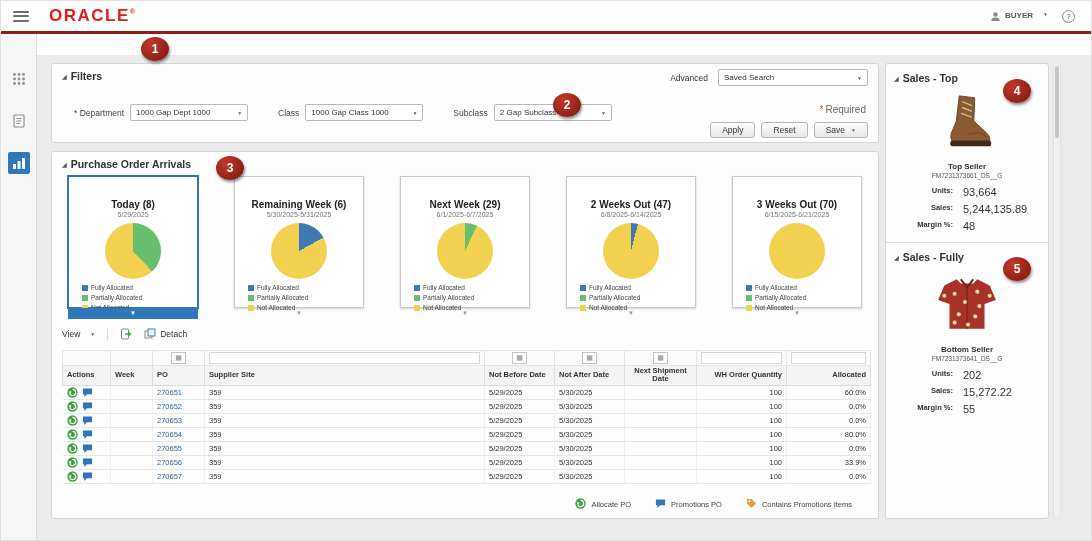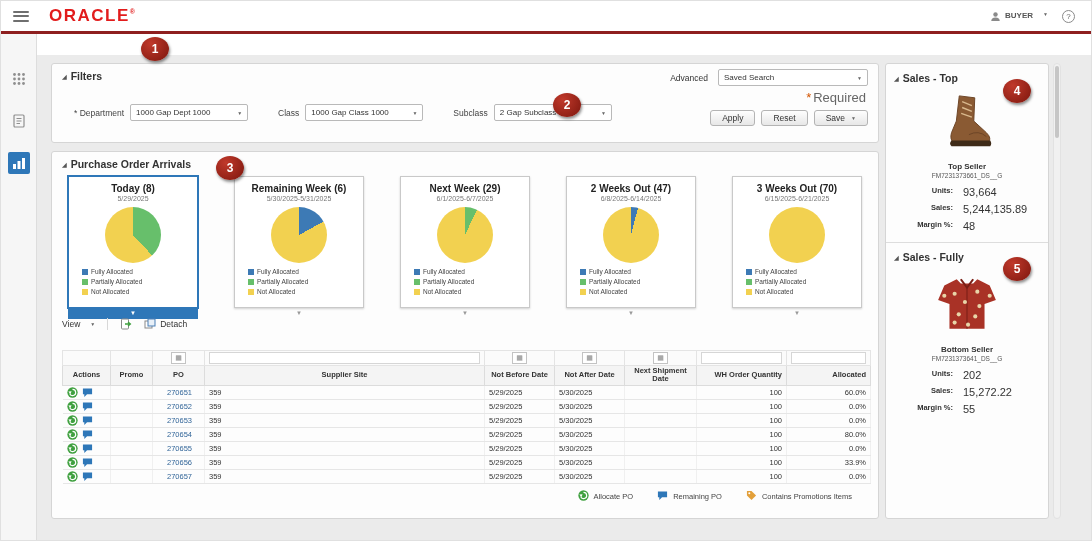--- a/index.html
+++ b/index.html
@@ -36,60 +36,60 @@
 
   .sec-head { position:absolute; left:10px; top:6px; font-size:10.5px; font-weight:bold; color:#333; }
   .sec-tri { font-size:6px; color:#555; margin-right:4px; vertical-align:1px; }
 
   
   .filters-topright { position:absolute; right:10px; top:5px; display:flex; align-items:center; gap:10px; }
   .advanced-link { font-size:8.5px; color:#333; cursor:pointer; }
   .selectbox { display:flex; align-items:center; justify-content:space-between; border:1px solid #b9b9b9; background:#fff; border-radius:2px; font-size:8px; color:#333; padding:2px 5px; cursor:pointer; }
   .saved-search { width:150px; height:17px; }
   .caret { font-size:5px; color:#666; margin-left:6px; }
-  .required-note { position:absolute; right:12px; top:26px; font-size:13px; color:#666; }
+  .required-note { position:absolute; right:12px; top:40px; font-size:10px; color:#666; }
   .required-note .star { color:#d35400; margin-right:2px; }
   .filters-fields { position:absolute; left:22px; top:40px; display:flex; gap:30px; align-items:center; }
   .ffield { display:flex; align-items:center; gap:6px; font-size:8.5px; color:#444; }
   .ffield .selectbox { width:118px; height:17px; }
-  .filters-buttons { position:absolute; right:10px; bottom:16px; display:flex; gap:6px; }
+  .filters-buttons { position:absolute; right:10px; bottom:4px; display:flex; gap:6px; }
   .btn { font-size:8.5px; color:#333; padding:2px 11px; border:1px solid #b4b4b4; border-radius:3px; background:linear-gradient(#fefefe,#e7e7e7); cursor:pointer; display:inline-flex; align-items:center; }
 
   
   .cards-row { position:absolute; left:0; right:0; top:24px; display:flex; justify-content:center; gap:36px; }
-  .po-card { position:relative; width:130px; height:132px; background:#fff; border:1px solid #c9c9c9; box-shadow:0 1px 2px rgba(0,0,0,.18); text-align:center; padding-top:6px; cursor:pointer; }
+  .po-card { position:relative; width:130px; height:132px; background:#fff; border:1px solid #c9c9c9; box-shadow:0 1px 2px rgba(0,0,0,.18); text-align:center; padding-top:22px; cursor:pointer; }
   .po-card.selected { border-color:#2e77b8; box-shadow:0 0 0 1px #2e77b8; }
   .card-title { font-size:10px; font-weight:bold; color:#222; }
   .card-dates { font-size:7px; color:#777; margin-top:1px; }
   .pie { width:56px; height:56px; border-radius:50%; margin:5px auto 4px; }
   .card-legend { text-align:left; padding-left:13px; font-size:6.5px; color:#444; line-height:1.55; }
   .sw { display:inline-block; width:6px; height:6px; margin-right:3px; vertical-align:middle; }
   .sw-fully { background:#3d7ab5; } .sw-partially { background:#67bf6b; } .sw-not { background:#f2d150; }
   .card-foot { position:absolute; left:-1px; right:-1px; bottom:-12px; height:11px; text-align:center; font-size:6px; line-height:11px; color:#999; cursor:pointer; }
   .po-card.selected .card-foot { background:#2e77b8; color:#fff; }
 
   
-  .tbl-toolbar { position:absolute; left:10px; top:166px; display:flex; align-items:center; gap:12px; font-size:8.5px; color:#333; }
+  .tbl-toolbar { position:absolute; left:10px; top:176px; display:flex; align-items:center; gap:12px; font-size:8.5px; color:#333; }
   .tb-sep { width:1px; height:12px; background:#d8d8d8; }
   .tb-item { display:inline-flex; align-items:center; gap:4px; cursor:pointer; }
 
   .po-table-wrap { position:absolute; left:10px; top:198px; }
   table { border-collapse:collapse; table-layout:fixed; width:808px; font-size:7.5px; }
-  th { background:#f4f4f4; border:1px solid #dcdcdc; font-weight:bold; padding:1px 4px; text-align:center; height:17px; color:#333; vertical-align:middle; line-height:1.1; }
+  th { background:#f4f4f4; border:1px solid #dcdcdc; font-weight:bold; padding:1px 4px; text-align:left; height:17px; color:#333; vertical-align:middle; line-height:1.1; }
   th.c-center { text-align:center; } th.c-num { text-align:right; }
   td { border-bottom:1px solid #e6e6e6; border-right:1px solid #f0f0f0; padding:1px 4px; height:14px; white-space:nowrap; overflow:hidden; color:#333; }
   td.c-num { text-align:right; }
-  .po-link { color:#336699; cursor:pointer;margin-left:10px; }
+  .po-link { color:#336699; cursor:pointer; }
   .rowicon { display:inline-flex; margin-right:4px; cursor:pointer; vertical-align:middle; }
   .qbe-row td { background:#fbfbfb; border:1px solid #e4e4e4; height:15px; }
   .qbe-box { display:inline-flex; width:15px; height:12px; border:1px solid #c3c3c3; background:#fff; align-items:center; justify-content:center; font-size:7px; color:#888; cursor:pointer; }
   .qbe-input { display:block; width:100%; height:12px; border:1px solid #d6d6d6; background:#fff; }
   .qbe-center { text-align:center; }
 
-  .tbl-legend { position:absolute; right:26px; bottom:15px; display:flex; gap:24px; align-items:center; font-size:7.5px; color:#444; }
+  .tbl-legend { position:absolute; right:26px; bottom:7px; display:flex; gap:24px; align-items:center; font-size:7.5px; color:#444; }
   .tbl-legend .item { display:inline-flex; align-items:center; gap:5px; }
 
   
   .right-panel { position:absolute; left:884px; top:62px; width:164px; height:456px; background:#fdfdfd; border:1px solid #d5d5d5; border-radius:3px; padding:8px; }
   .sales-section { text-align:center; }
   .sales-head { text-align:left; font-size:10.5px; font-weight:bold; color:#333; }
   .product-img { margin:8px auto 4px; }
   .seller-label { font-size:8px; font-weight:bold; color:#333; margin-top:2px; }
   .item-code { font-size:6.5px; color:#555; margin-top:1px; }
   .stats { margin:7px auto 0; width:128px; text-align:left; }
@@ -318,21 +318,21 @@
               <td class="qbe-center"><span class="qbe-box">▦</span></td>
               <td>
                   <span class="qbe-input"></span>
                 </td>
               <td>
                   <span class="qbe-input"></span>
                 </td>
             </tr>
             <tr>
               <th>Actions</th>
-              <th>Promo</th>
+              <th>Week</th>
               <th>PO</th>
               <th>Supplier Site</th>
               <th>Not Before Date</th>
               <th>Not After Date</th>
               <th class="c-center">Next Shipment Date</th>
               <th class="c-num">WH Order Quantity</th>
               <th class="c-num">Allocated</th>
             </tr>
           </thead>
           <tbody>
@@ -493,21 +493,21 @@
                 <circle cx="6" cy="6" r="5.6" fill="#3fa03f"></circle>
                 <path d="M6 2.6 A3.4 3.4 0 1 1 2.9 7.2" fill="none" stroke="#fff" stroke-width="1.3"></path>
                 <path d="M1.5 5 L3.6 7.8 L5 4.7 Z" fill="#fff"></path>
               </svg></span>
             <span>Allocate PO</span>
           </span>
         <span class="item">
             <span><svg width="11" height="11" viewBox="0 0 12 12">
                 <path d="M1 1.5 H11 V8 H5.5 L2.5 10.8 V8 H1 Z" fill="#2e77b8"></path>
               </svg></span>
-            <span>Remaining PO</span>
+            <span>Promotions PO</span>
           </span>
         <span class="item">
             <span><svg width="11" height="11" viewBox="0 0 12 12">
                 <path d="M1 1 H6 L11 6 L6 11 L1 6 Z" fill="#e3a03a"></path>
                 <circle cx="3.6" cy="3.6" r="1.1" fill="#fff"></circle>
               </svg></span>
             <span>Contains Promotions Items</span>
           </span>
       </div>
     </section>

